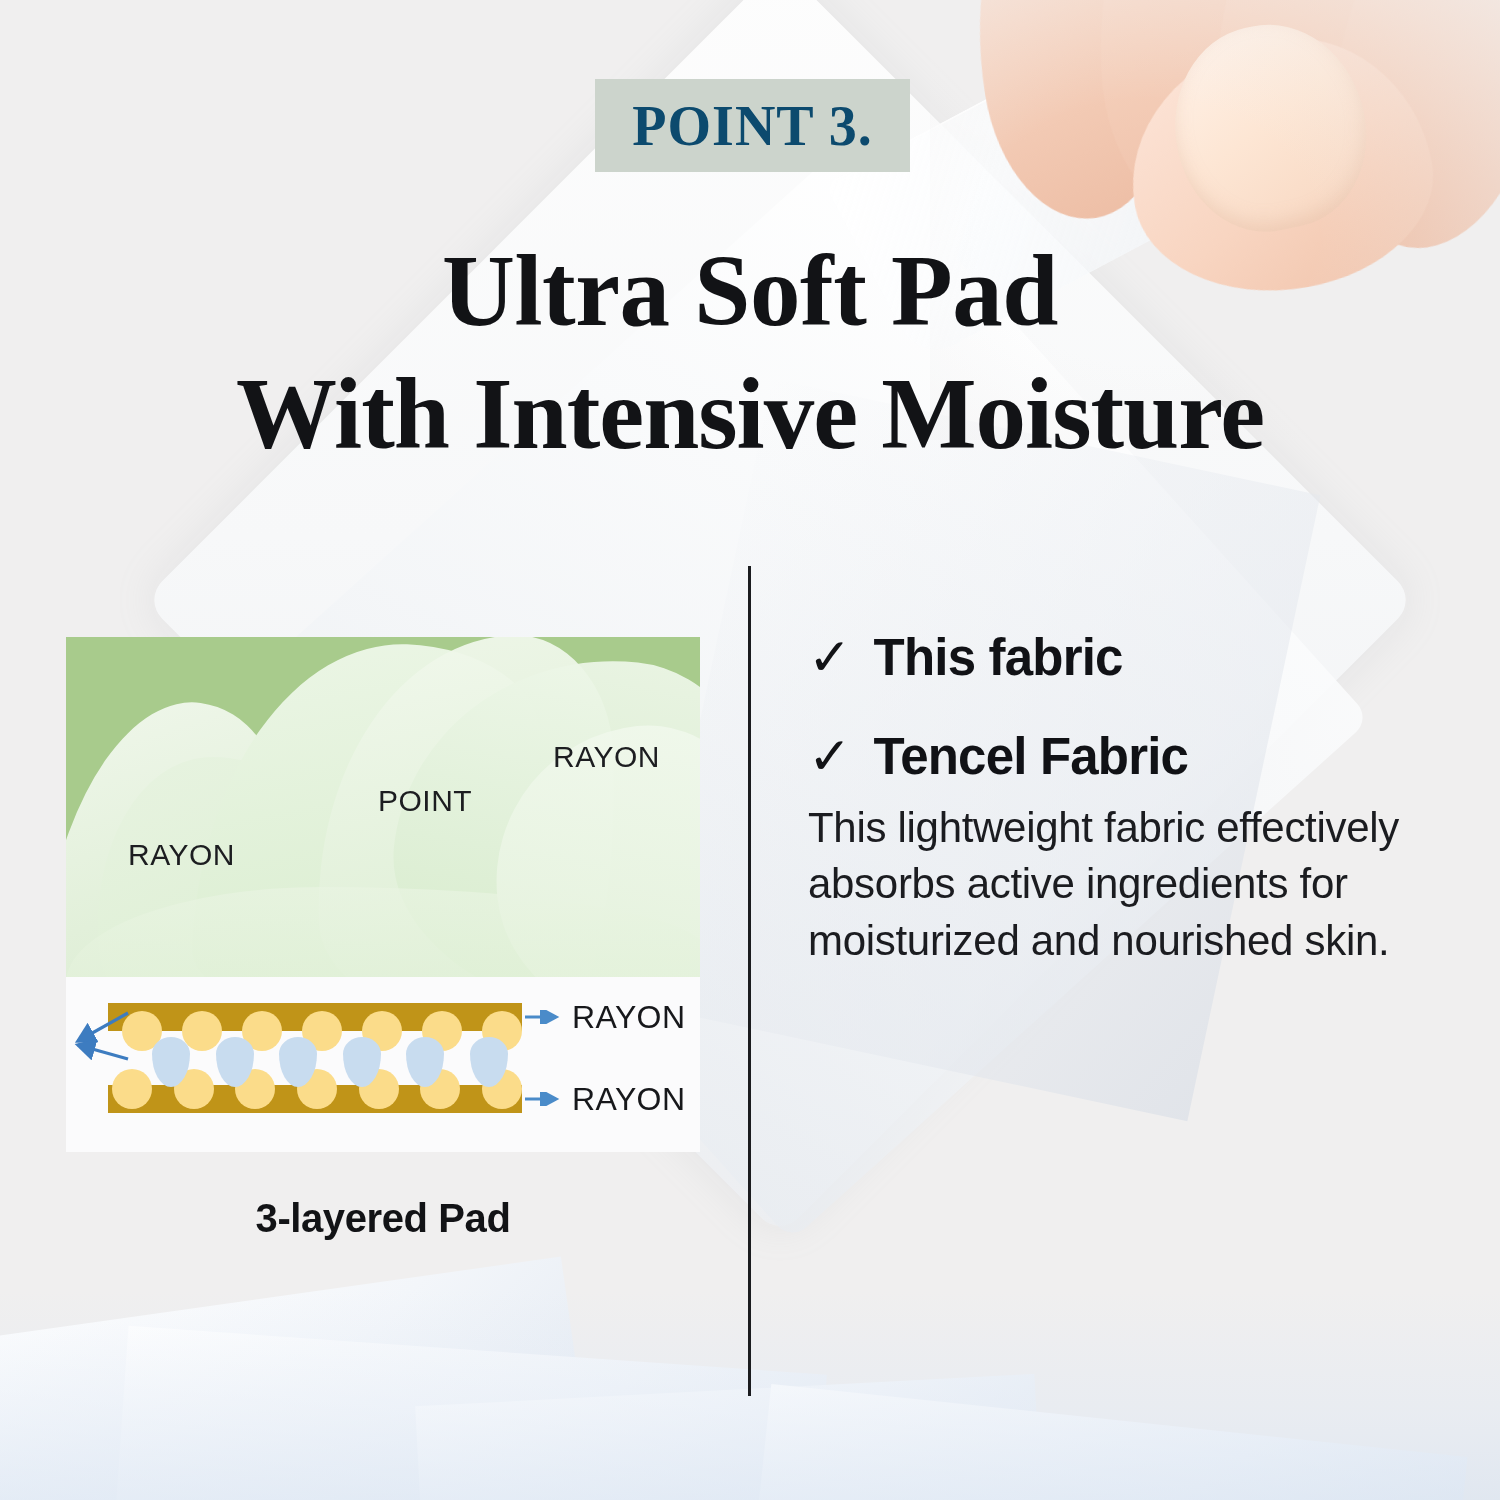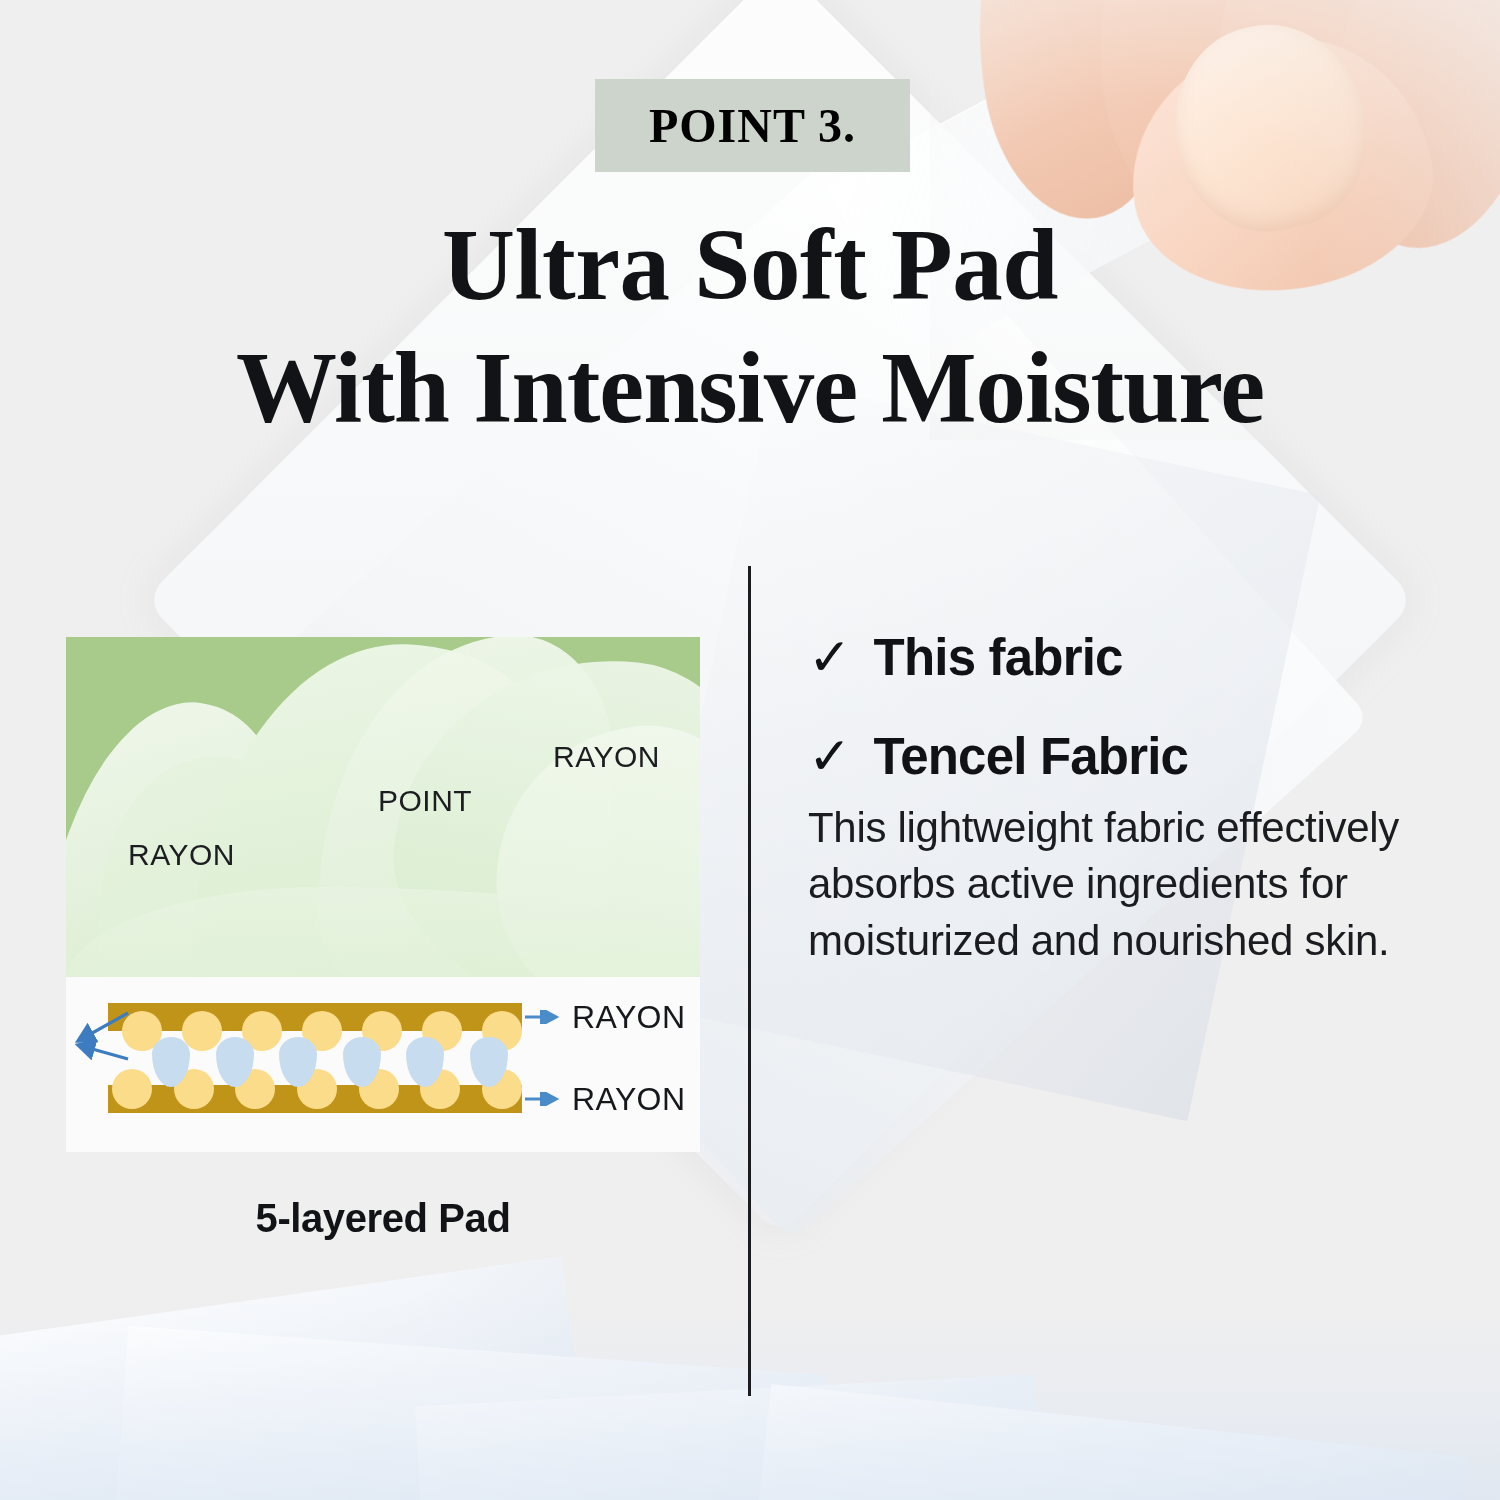--- a/index.html
+++ b/index.html
@@ -114,31 +114,31 @@
     top: 79px;
     width: 315px;
     height: 93px;
     background: #ccd4cc;
     display: flex;
     align-items: center;
     justify-content: center;
   }
   .point-badge span {
     font-family: "Liberation Serif", serif;
-    font-size: 48px;
+    font-size: 56px;
     font-weight: 700;
-    color: #000000;
+    color: #0c4a6e;
     letter-spacing: 1px;
   }
 
   
   .headline {
     position: absolute;
     left: 0;
-    top: 204px;
+    top: 230px;
     width: 1500px;
     text-align: center;
     font-family: "Liberation Serif", serif;
     font-weight: 700;
     font-size: 101px;
     line-height: 1.22;
     color: #121316;
     letter-spacing: -0.5px;
   }
   .headline .l2 { letter-spacing: -1px; }
@@ -442,21 +442,21 @@
       <svg class="side-arrow sa-bottom" viewBox="0 0 42 14">
         <line x1="1" y1="7" x2="32" y2="7" stroke="#4a8bc9" stroke-width="3" marker-end="url(#ah2)"></line>
       </svg>
 
       <div class="cross-label cl-top">RAYON</div>
       <div class="cross-label cl-bottom">RAYON</div>
     </div>
   </div>
 
   <div class="caption">
-    <div>5-layered Pad</div>
+    <div>3-layered Pad</div>
   </div>
 
   <div class="right-col">
 
     <div class="feature">
       <div class="feature-head">
         <span class="check">✓</span>
         <span class="feature-title">This fabric</span>
       </div>
     </div>

